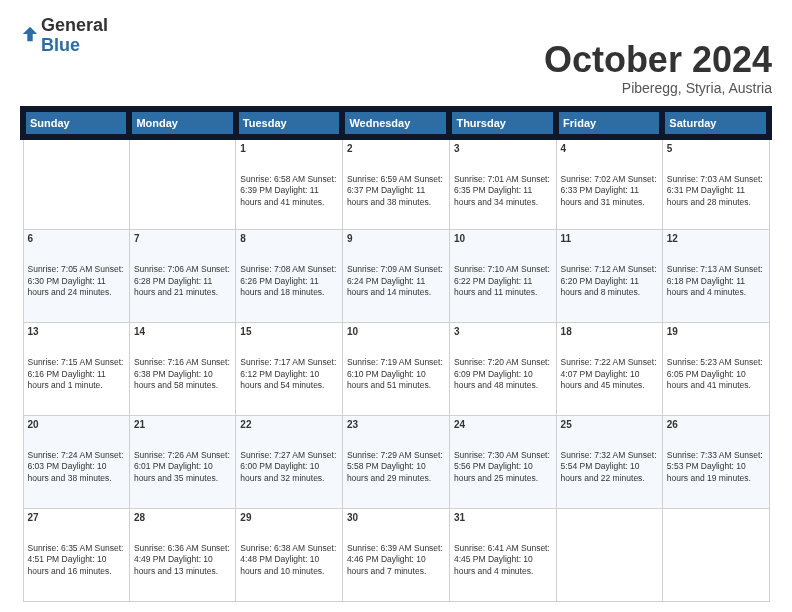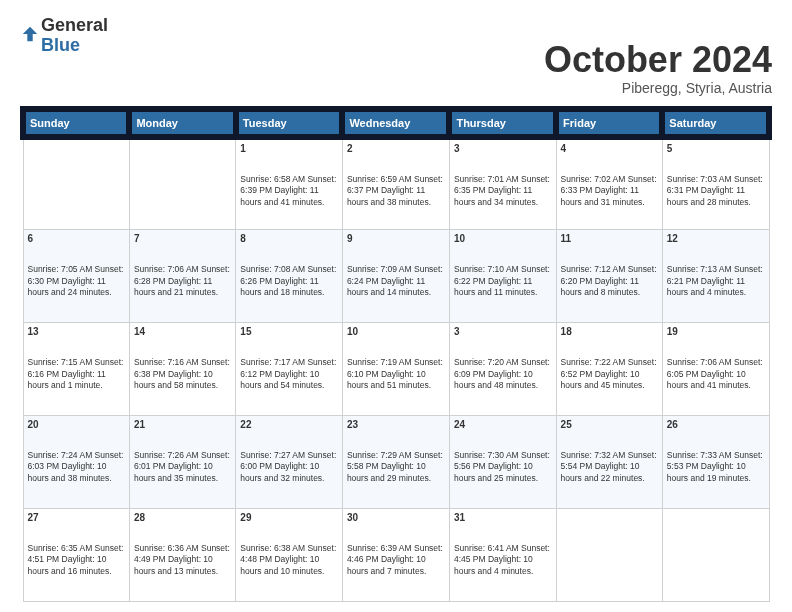--- a/index.html
+++ b/index.html
@@ -201,21 +201,21 @@
           </td>
           <td>
             <span class="day-num">11</span>
             <div class="day-info">Sunrise: 7:12 AM
 Sunset: 6:20 PM
 Daylight: 11 hours and 8 minutes.</div>
           </td>
           <td>
             <span class="day-num">12</span>
             <div class="day-info">Sunrise: 7:13 AM
-Sunset: 6:21 PM
+Sunset: 6:18 PM
 Daylight: 11 hours and 4 minutes.</div>
           </td>
         </tr>
         <tr>
           <td>
             <span class="day-num">13</span>
             <div class="day-info">Sunrise: 7:15 AM
 Sunset: 6:16 PM
 Daylight: 11 hours and 1 minute.</div>
           </td>
@@ -239,26 +239,26 @@
           </td>
           <td>
             <span class="day-num">3</span>
             <div class="day-info">Sunrise: 7:20 AM
 Sunset: 6:09 PM
 Daylight: 10 hours and 48 minutes.</div>
           </td>
           <td>
             <span class="day-num">18</span>
             <div class="day-info">Sunrise: 7:22 AM
-Sunset: 6:52 PM
+Sunset: 4:07 PM
 Daylight: 10 hours and 45 minutes.</div>
           </td>
           <td>
             <span class="day-num">19</span>
-            <div class="day-info">Sunrise: 7:06 AM
+            <div class="day-info">Sunrise: 5:23 AM
 Sunset: 6:05 PM
 Daylight: 10 hours and 41 minutes.</div>
           </td>
         </tr>
         <tr>
           <td>
             <span class="day-num">20</span>
             <div class="day-info">Sunrise: 7:24 AM
 Sunset: 6:03 PM
 Daylight: 10 hours and 38 minutes.</div>

